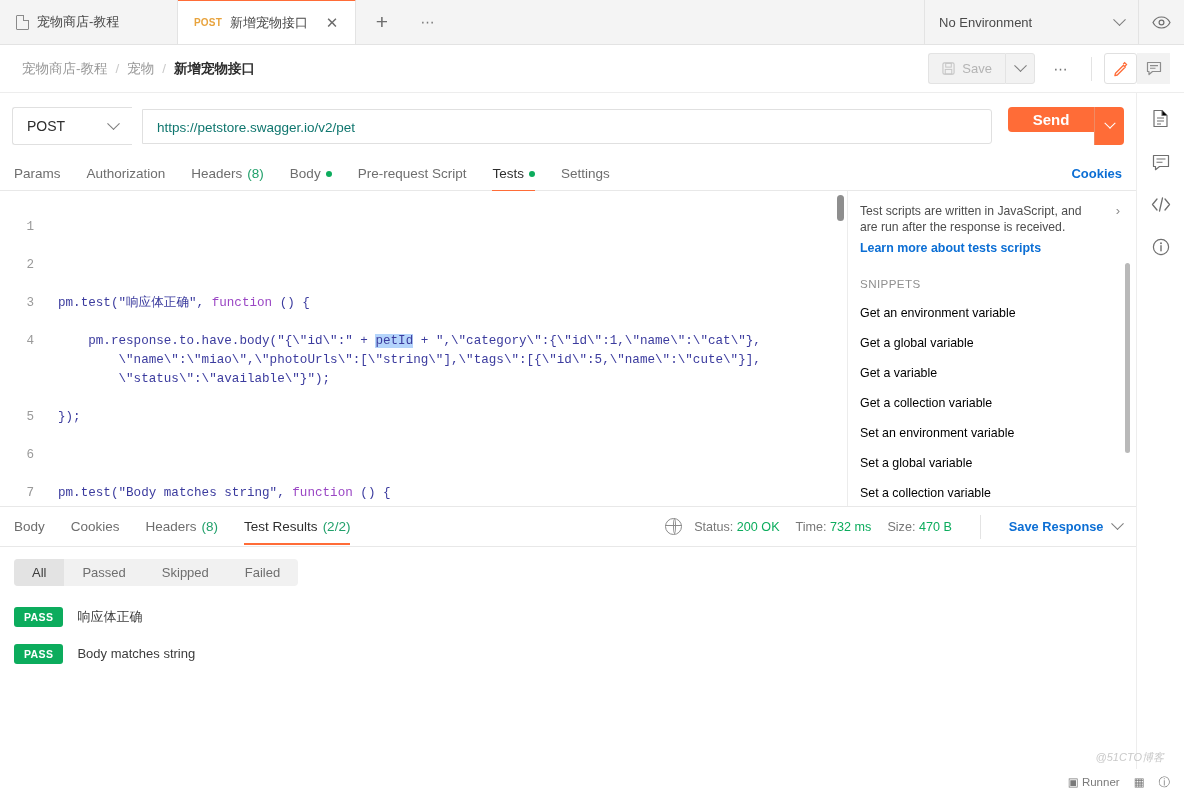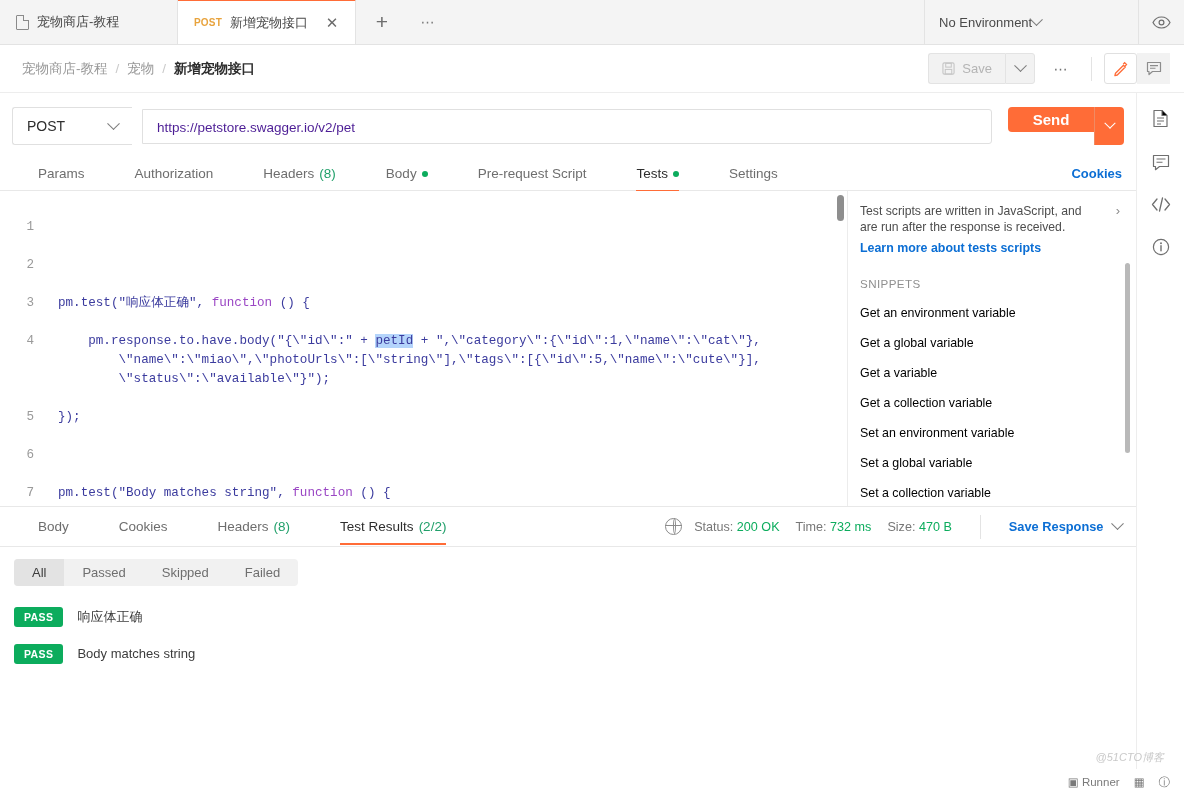--- a/index.html
+++ b/index.html
@@ -68,21 +68,21 @@
     background: #f4f4f4;
   }
   .tab-dots {
     display: flex; align-items: center; justify-content: center;
     width: 40px; color: #7a7a7a; font-size: 14px;
     letter-spacing: 1px; cursor: pointer;
     background: #f4f4f4;
   }
   .tabstrip-spacer { flex: 1; background: #f4f4f4; }
   .env-select {
-    display: flex; align-items: center; 
+    display: flex; align-items: center; justify-content: space-between;
     width: 214px; padding: 0 14px;
     border-left: 1px solid #e3e3e3;
     color: #4a4a4a; cursor: pointer;
     background: #f4f4f4;
   }
   .env-eye {
     display: flex; align-items: center; justify-content: center;
     width: 46px; border-left: 1px solid #e3e3e3;
     cursor: pointer; background: #f4f4f4;
   }
@@ -137,21 +137,21 @@
     display: flex; align-items: center; justify-content: space-between;
     width: 120px; height: 38px; padding: 0 14px;
     border: 1px solid #e0e0e0; border-right: none;
     border-radius: 3px 0 0 3px;
     background: #fff; font-size: 14px; cursor: pointer;
   }
   .url-input {
     flex: 1; height: 35px; line-height: 36px;
     padding: 0 14px;
     border: 1px solid #e0e0e0; border-radius: 0 3px 3px 0;
-    background: #fff; font-size: 13.5px; color: #4c1d95;
+    background: #fff; font-size: 13.5px; color: #0f766e;
     white-space: nowrap; overflow: hidden;
   }
   .send-wrap { display: flex; margin-left: 6px; }
   .send-btn {
     width: 86px; height: 25px;
     background: #ff6c37; color: #fff;
     border-radius: 4px 0 0 4px;
     display: flex; align-items: center; justify-content: center;
     font-size: 15px; font-weight: bold; cursor: pointer;
   }
@@ -171,21 +171,20 @@
     display: flex; align-items: center;
     padding: 0 14px; height: 34px;
     border-bottom: 1px solid #e8e8e8;
     position: relative;
   }
   .rtab {
     display: flex; align-items: center; gap: 5px;
     margin-right: 26px; height: 34px;
     font-size: 13.5px; color: #6e6e6e; cursor: pointer;
     position: relative;
-    margin-left: 24px;
   }
   .rtab.active { color: #2e2e2e; }
   .rtab.active::after {
     content: ""; position: absolute; left: 0; right: 0; bottom: -1px;
     height: 2px; background: #ff6c37;
   }
   .cnt { color: #22a06b; }
   .dot { width: 6px; height: 6px; border-radius: 50%; background: #0cac5d; display:inline-block; }
   .cookies-link {
     margin-left: auto; color: #0b6ed4; font-weight: bold;

